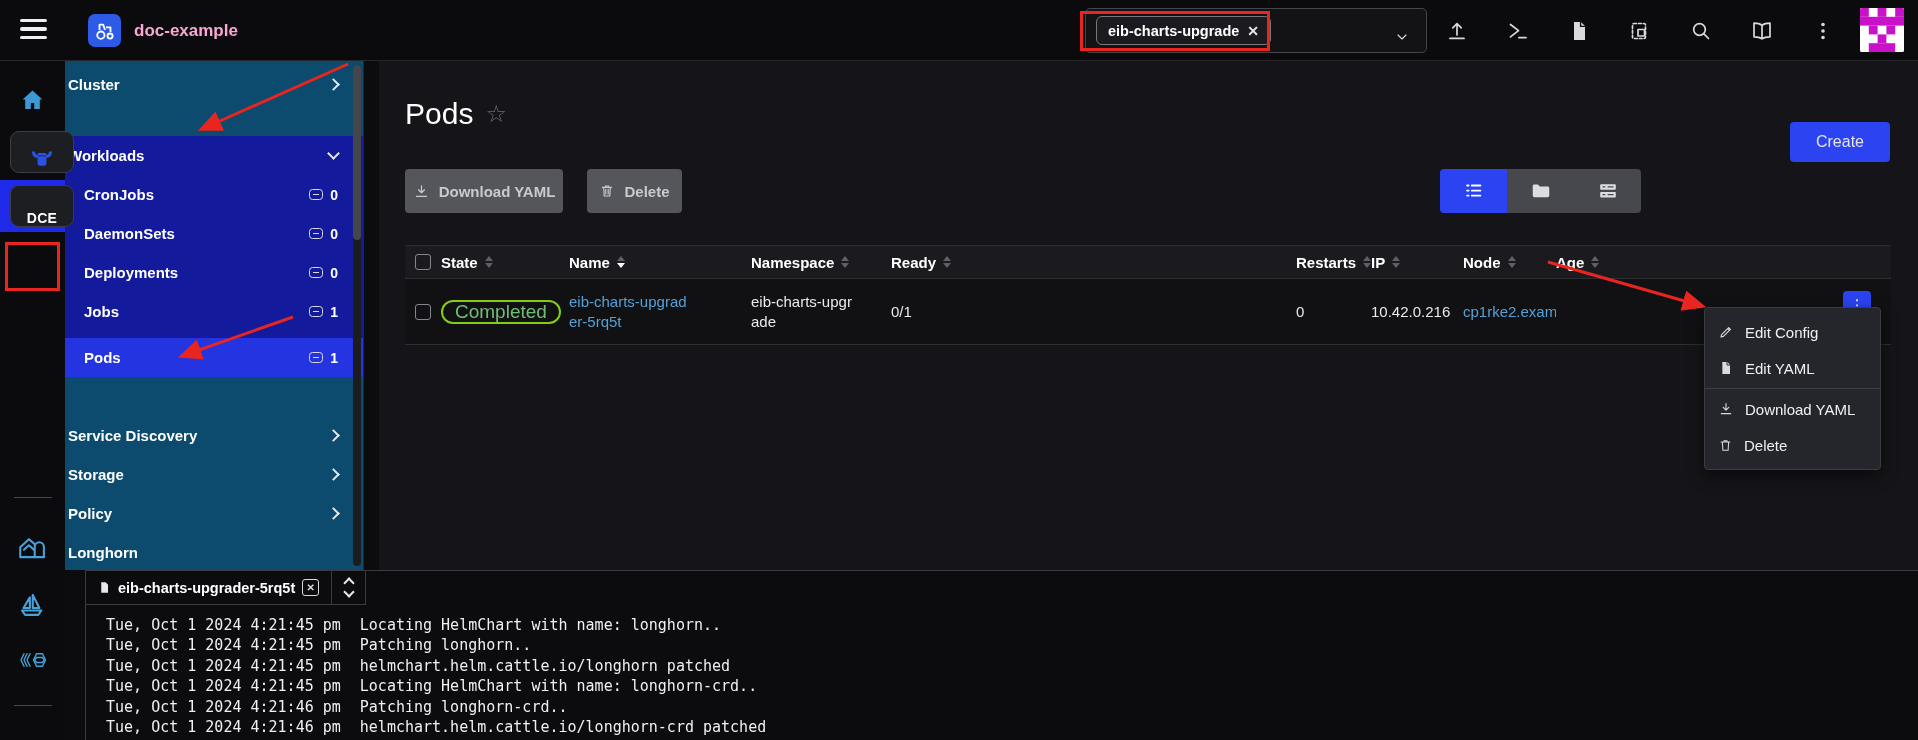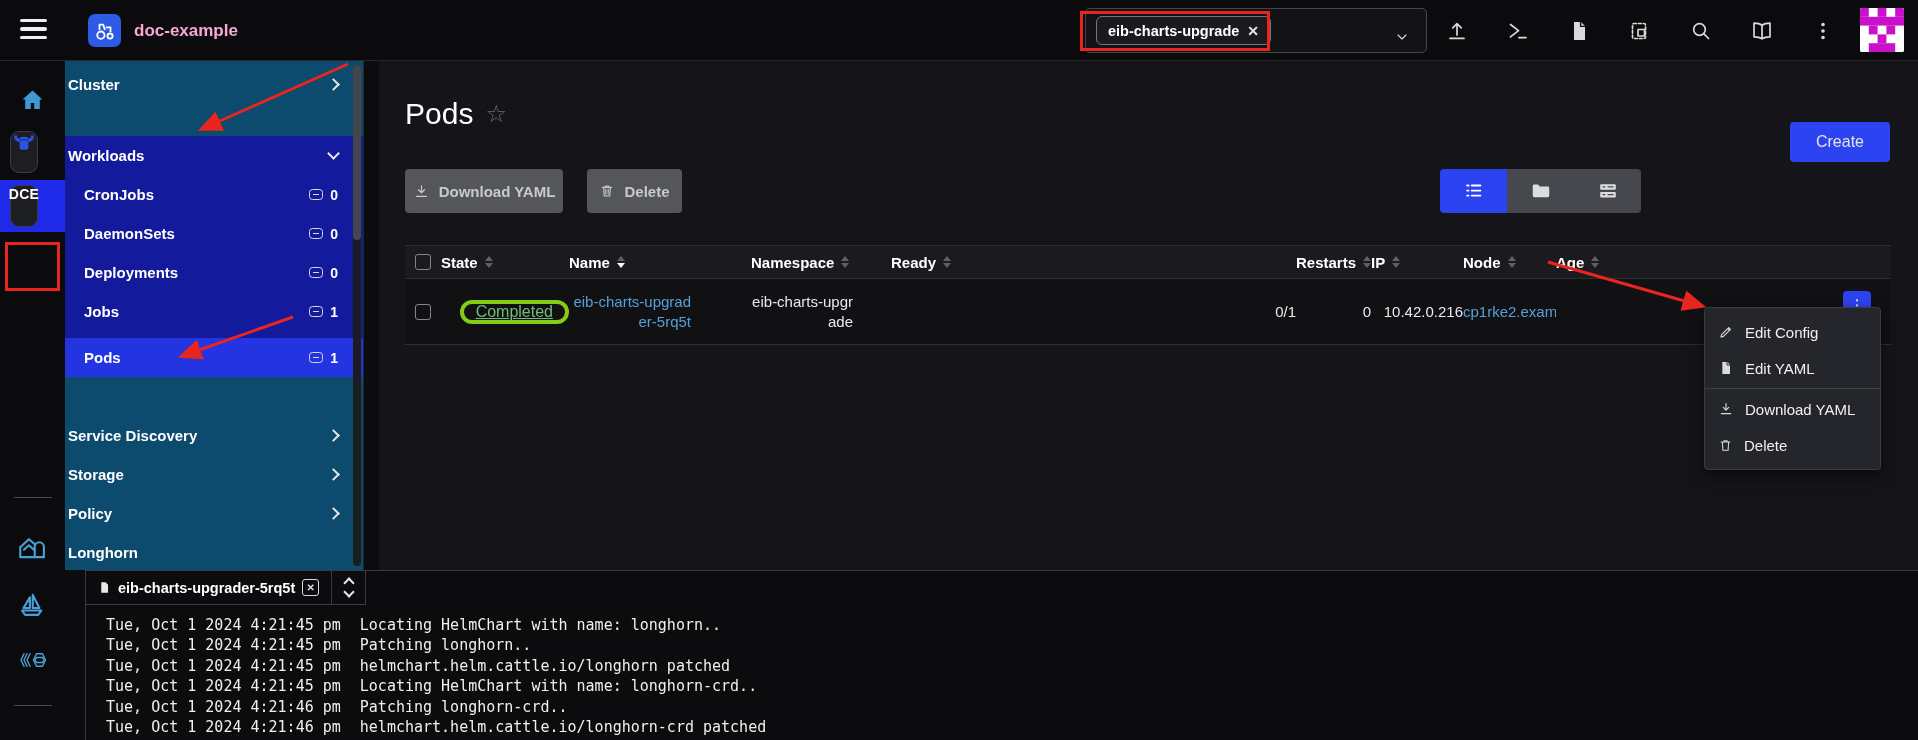--- a/index.html
+++ b/index.html
@@ -18,21 +18,21 @@
   .ns-chip .x { font-size:14px; font-weight:700; color:#e6e7e9; cursor:pointer; }
   .ns-caret { position:absolute; right:16px; top:20px; }
   .tb-icons { position:absolute; left:1444px; top:18px; width:392px; display:flex; justify-content:space-between; align-items:center; }
   .tb-icons .ic { width:26px; height:26px; display:flex; align-items:center; justify-content:center; cursor:pointer; }
   .avatar { position:absolute; left:1860px; top:8px; width:44px; height:44px; background:#fff; border-radius:2px; overflow:hidden; }
   svg.stroke { fill:none; stroke:#d9dadc; stroke-width:1.7; stroke-linecap:round; stroke-linejoin:round; }
 
   
   .rail { position:absolute; left:0; top:61px; width:65px; height:679px; background:#0b0b0d; z-index:6; }
   .rail .home { position:absolute; left:19px; top:26px; }
-  .rail-btn { position:absolute; left:10px; width:28px; height:42px; border-radius:9px; background:#1d1e22; border:1px solid #3c3d42; display:flex; align-items:flex-start; justify-content:center; cursor:pointer; }
+  .rail-btn { position:absolute; left:10px; width:64px; height:42px; border-radius:9px; background:#1d1e22; border:1px solid #3c3d42; display:flex; align-items:flex-end; justify-content:center; cursor:pointer; }
   .rail-active-row { position:absolute; left:0; top:119px; width:65px; height:52px; background:#1f2ae8; }
   .dce { color:#fff; font-weight:700; font-size:14px; letter-spacing:.3px; }
   .rail-div { position:absolute; left:14px; width:38px; height:1px; background:#46474c; }
   .rail-ic { position:absolute; left:17px; cursor:pointer; }
 
   
   .sidebar { position:absolute; left:50px; top:61px; width:314px; height:509px; background:#0c4a6e; border-right:1px solid #26272b; z-index:5; overflow:hidden;text-decoration:underline; }
   .sb-row { position:absolute; left:0; width:314px; height:39px; display:flex; align-items:center; padding:0 26px 0 18px; font-size:15px; font-weight:700; color:#fff; cursor:pointer; }
   .sb-sect { position:absolute; left:0; top:43px; width:314px; height:234px; background:#131a9c;margin-top:32px; }
   .sb-sub { position:absolute; left:0; width:314px; height:39px; display:flex; align-items:center; padding:0 26px 0 34px; font-size:15px; font-weight:600; color:#fff; cursor:pointer; }
@@ -54,31 +54,31 @@
   .btn-gray { position:absolute; top:108px; height:44px; background:#55565b; color:#c9cacc; border:none; border-radius:4px; font-size:15px; font-weight:600; display:flex; align-items:center; justify-content:center; gap:9px; font-family:inherit; }
   .btn-gray svg { stroke:#c9cacc; }
   .toggle { position:absolute; left:1061px; top:108px; height:44px; display:flex; border-radius:4px; overflow:hidden; }
   .tg { width:67px; height:44px; background:#47484d; display:flex; align-items:center; justify-content:center; cursor:pointer; }
   .tg.on { background:#2b43f0; }
   .filter { position:absolute; left:1293px; top:108px; width:218px; height:44px; background:transparent; border:1px solid #3f4045; border-radius:4px; color:#e8e9ea; font-size:15px; padding:0 14px; font-family:inherit; }
   .filter::placeholder { color:#696b6f; }
 
   
   .tbl { position:absolute; left:26px; right:27px; top:184px; }
-  .t-head, .t-row { display:grid; grid-template-columns:36px 128px 182px 140px 405px 75px 92px 93px 160px 1fr; align-items:center;text-align:right; }
+  .t-head, .t-row { display:grid; grid-template-columns:36px 128px 182px 140px 405px 75px 92px 93px 160px 1fr; align-items:center; }
   .t-head { height:34px; background:#1b1b1f; border-top:1px solid #2d2e33; border-bottom:1px solid #2d2e33; font-size:15px; font-weight:700; color:#fff; }
   .t-row { height:66px; background:#111114; border-bottom:1px solid #2d2e33; font-size:15px; color:#e8e9ea; }
   .th { display:flex; align-items:center; cursor:pointer; }
   .cbx { width:16px; height:16px; border:1px solid #85868a; border-radius:3px; background:transparent; margin-left:10px; cursor:pointer; }
   .sort { display:inline-flex; flex-direction:column; margin-left:7px; }
   .tri { width:0; height:0; border-left:4.5px solid transparent; border-right:4.5px solid transparent; display:block; }
   .tri-u { border-bottom:5px solid #5e6065; margin-bottom:2.5px; }
   .tri-d { border-top:5px solid #5e6065; }
   .tri-d.on { border-top-color:#ffffff; }
-  .pill { display:inline-flex; align-items:center; height:24px; padding:0 12px; border:4px solid #84cc16; border-radius:12px; color:#71bd74; font-size:16px;text-decoration:underline; }
+  .pill { display:inline-flex; align-items:center; height:24px; padding:0 12px; border:2px solid #84cc16; border-radius:12px; color:#71bd74; font-size:19px; }
   .link { color:#55a0d6; text-decoration:none; cursor:pointer; }
   .cell-name { width:122px; word-break:break-all; line-height:1.3; }
   .cell-ns { width:102px; word-break:break-all; line-height:1.3; }
   .cell-img { padding-right:14px; word-break:break-all; line-height:1.35; }
   .cell-node { white-space:nowrap; overflow:hidden; }
   .row-kebab { position:absolute; left:1464px; top:230px; width:28px; height:28px; border-radius:4px; background:#2b43f0; color:#fff; display:flex; align-items:center; justify-content:center; font-size:15px; letter-spacing:0; z-index:6; cursor:pointer; }
 
   
   .menu { position:absolute; left:1704px; top:307px; width:177px; background:#25262b; border:1px solid #3b3c41; border-radius:4px; box-shadow:0 6px 16px rgba(0,0,0,.55); z-index:30; padding:6px 0; }
   .mi { height:36px; display:flex; align-items:center; gap:11px; padding:0 13px; font-size:15px; color:#f0f0f2; cursor:pointer; }

